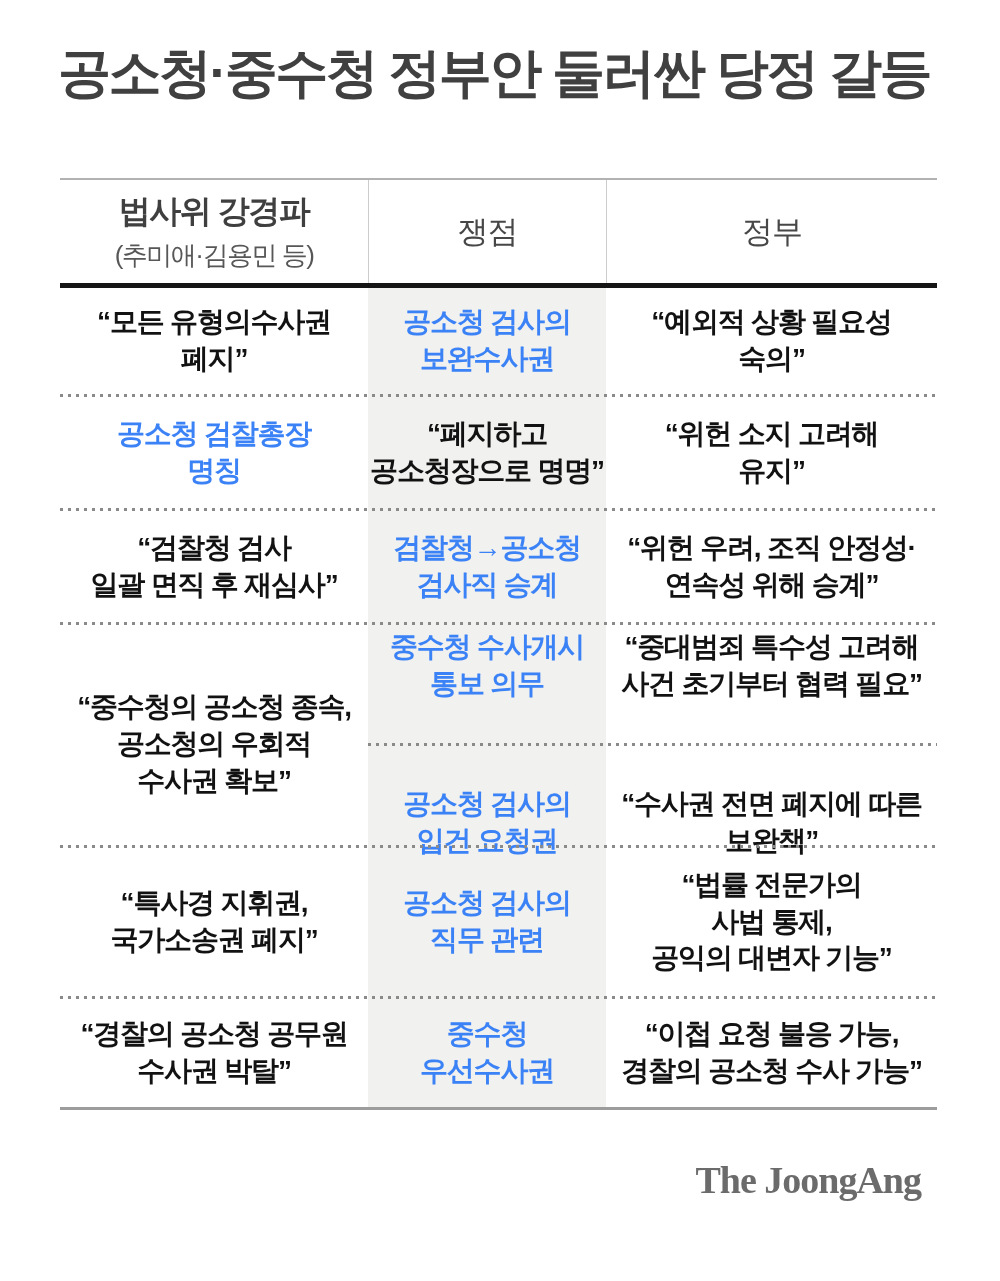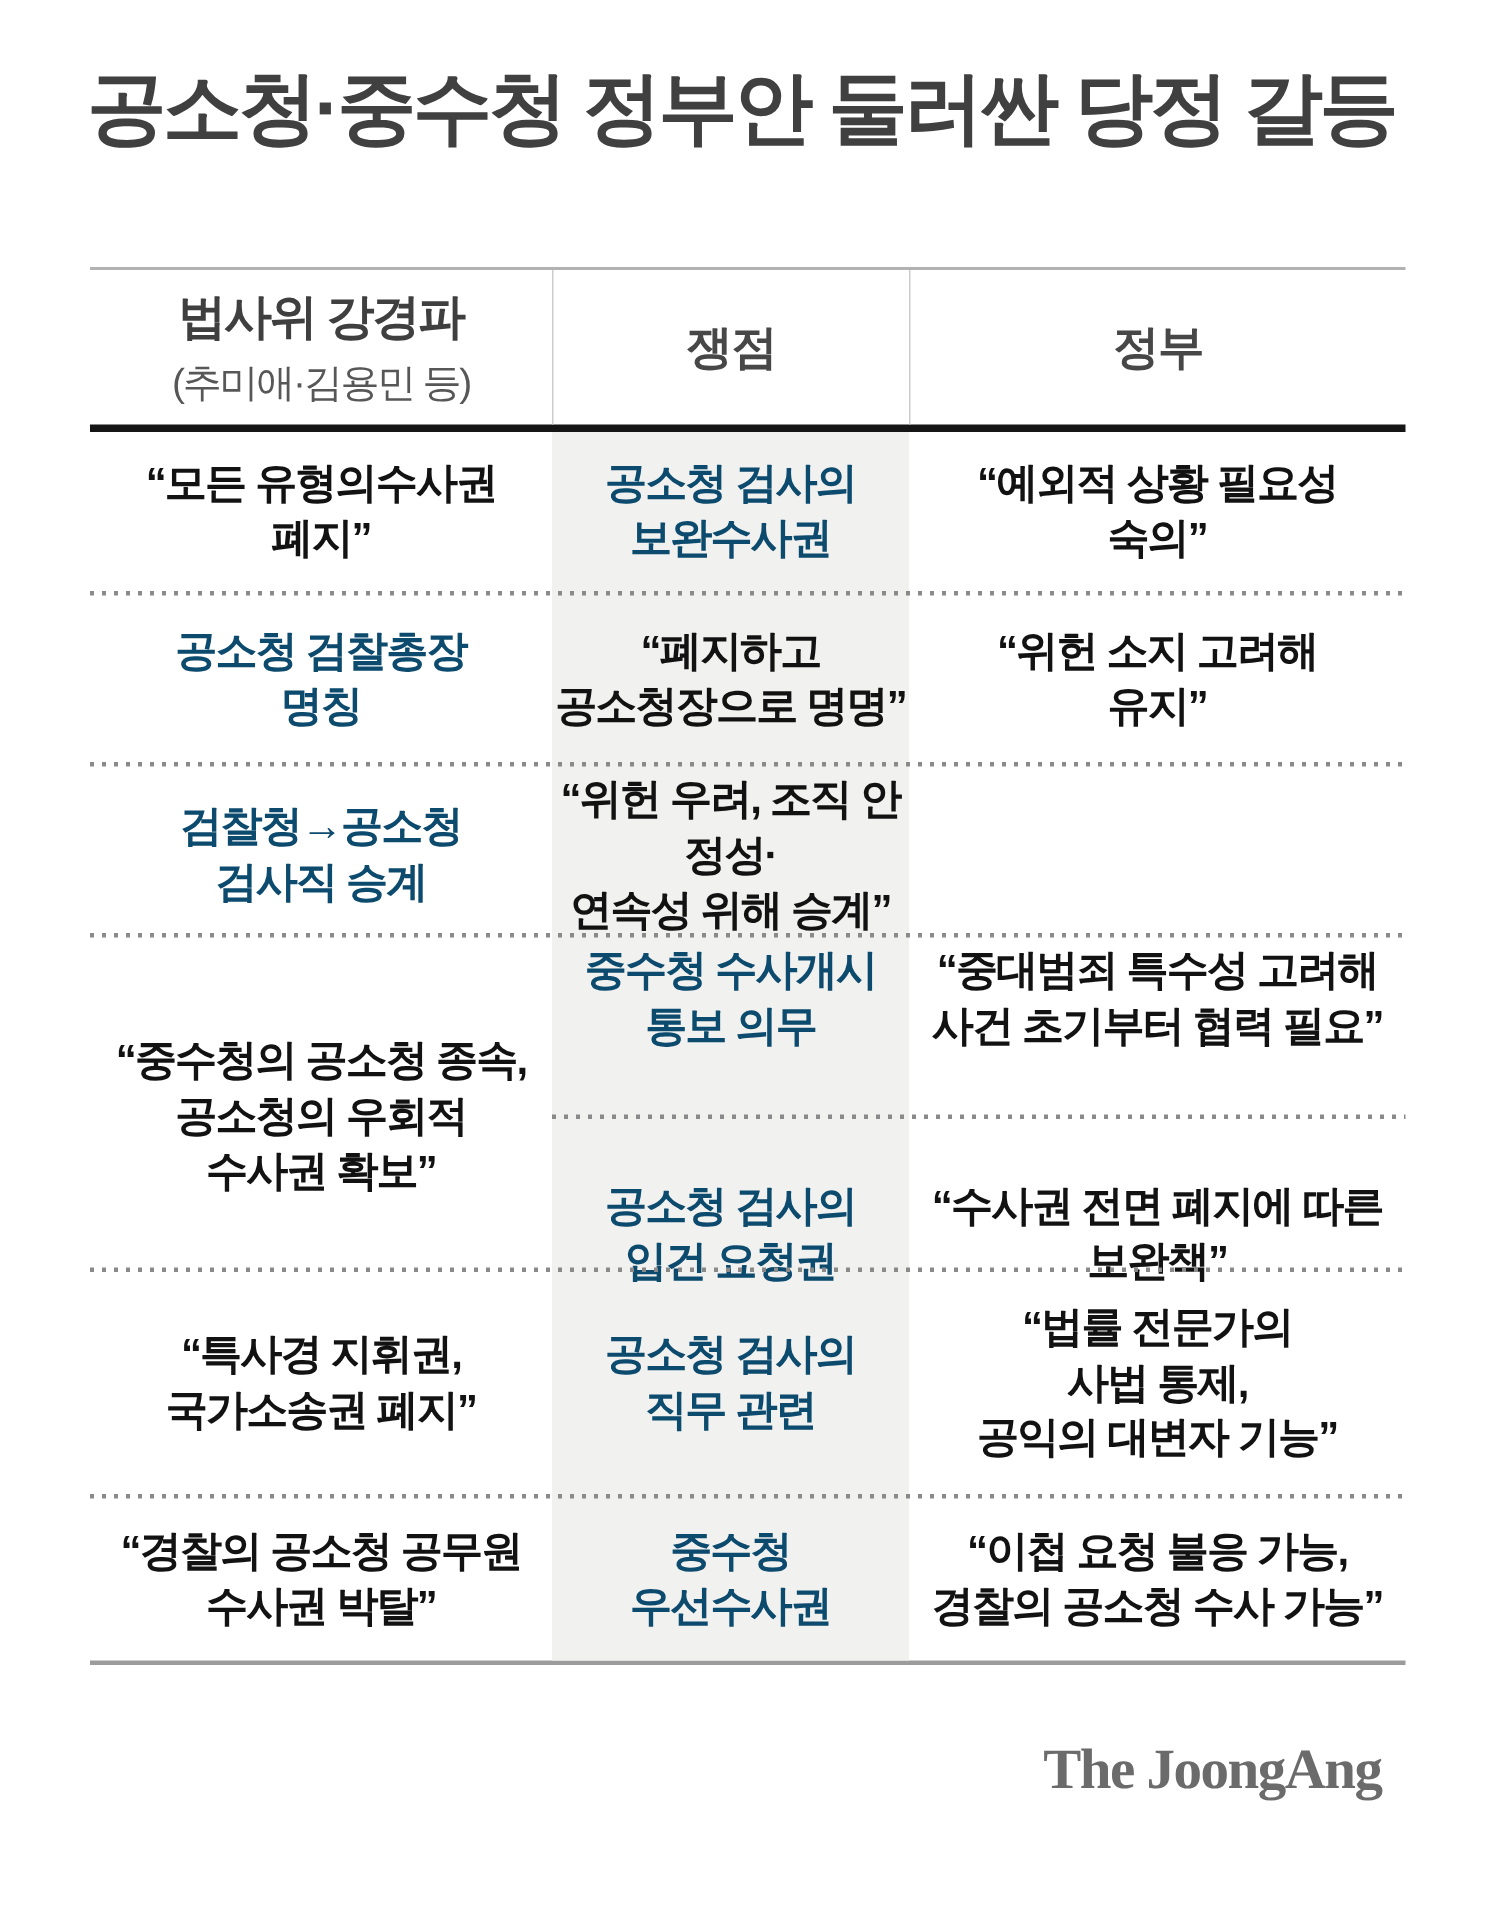--- a/index.html
+++ b/index.html
@@ -44,21 +44,21 @@
   .th {
     display: flex;
     flex-direction: column;
     align-items: center;
     justify-content: center;
     color: #474747;
   }
   .th-mid, .th-right {
     border-left: 1px solid #cccccc;
     font-size: 31px;
-    font-weight: 700;
+    font-weight: 400;
     letter-spacing: -1px;
   }
   .th-title {
     font-size: 32px;
     font-weight: 800;
     letter-spacing: -1.5px;
     color: #3f3f3f;
   }
   .th-sub {
     font-size: 26px;
@@ -102,21 +102,21 @@
     text-align: center;
     white-space: pre-line;
     font-size: 28px;
     font-weight: 700;
     letter-spacing: -1.2px;
     line-height: 1.32;
     color: #121212;
     padding: 4px 2px;
   }
   .cell.issue {
-    color: #0c4a6e;
+    color: #3b82f6;
     text-align: center;
   }
   .dotted {
     position: relative;
     z-index: 1;
     height: 3px;
     background: repeating-linear-gradient(to right, #8a8a8a 0 3px, transparent 3px 8px);
     background-size: 8px 3px;
     background-position: left center;
     background-repeat: repeat-x;
@@ -176,20 +176,22 @@
         <div class="cell issue">공소청 검찰총장
 명칭</div>
         <div class="cell left">“폐지하고
 공소청장으로 명명”</div>
         <div class="cell gov">“위헌 소지 고려해
 유지”</div>
       </div>
       <div class="dotted"></div>
 
       <div class="row h-r3">
+        <div class="cell left">“검찰청 검사
+일괄 면직 후 재심사”</div>
         <div class="cell issue">검찰청→공소청
 검사직 승계</div>
         <div class="cell gov">“위헌 우려, 조직 안정성·
 연속성 위해 승계”</div>
       </div>
       <div class="dotted"></div>
 
       <div class="row row-split h-r4">
         <div class="cell left">“중수청의 공소청 종속,
 공소청의 우회적

